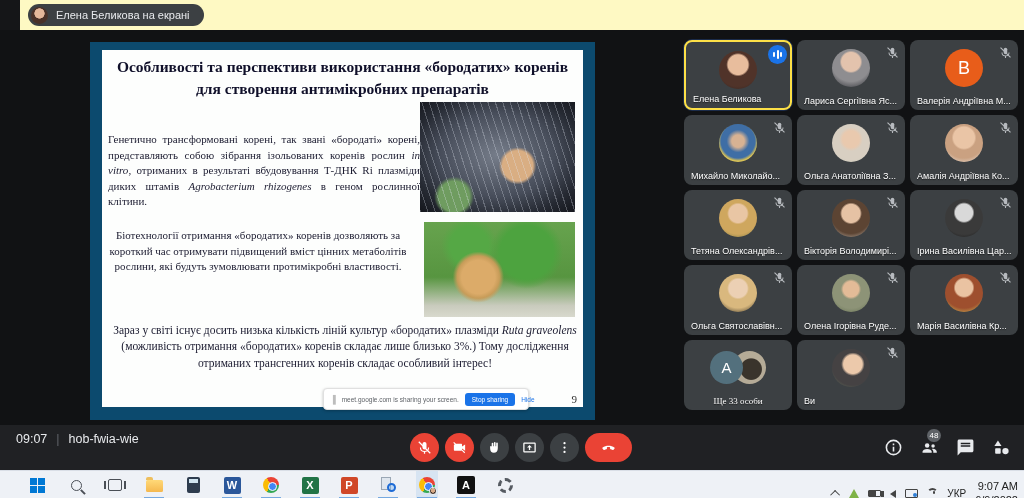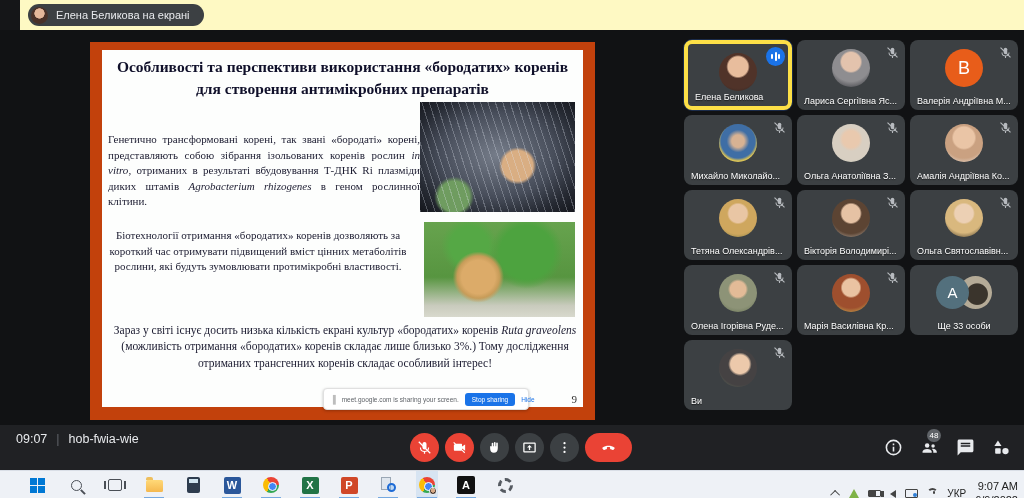--- a/index.html
+++ b/index.html
@@ -9,21 +9,21 @@
   
   .topbar { position:absolute; left:0; top:0; width:1024px; height:30px; background:#fef9c3;margin-left:20px; }
   .speaker-pill { position:absolute; left:8px; top:4px; height:22px; background:#3c4043; border-radius:12px; display:flex; align-items:center; gap:8px; padding:0 14px 0 3px; }
   .speaker-pill .mini-av { width:17px; height:17px; border-radius:50%; background:radial-gradient(circle at 50% 38%, #e4b79a 0 36%, #4a3128 40% 72%, #2a211e 100%); }
   .speaker-pill span { color:#e8eaed; font-size:11px; }
 
   
   .stage { position:absolute; left:0; top:30px; width:1024px; height:395px; background:#111214; }
 
   
-  .slide { position:absolute; left:90px; top:12px; width:505px; height:378px; background:#c2410c; }
+  .slide { position:absolute; left:90px; top:12px; width:505px; height:378px; background:#0c4a6e; }
   .slide-inner { position:absolute; left:12px; top:8px; right:12px; bottom:13px; background:#fdfefd; font-family:"Liberation Serif", serif; color:#17172b; }
   .slide-title { position:absolute; left:10px; right:10px; top:6px; text-align:center; font-weight:bold; font-size:15.5px; line-height:1.45; color:#10102a; }
   .slide-p { position:absolute; font-size:11px; line-height:1.42; color:#1b1b30;text-align:center; }
   .p1 { left:6px; top:82px; width:312px; text-align:justify; }
   .p2 { left:6px; top:178px; width:300px; }
   .p3 { left:6px; top:272px; width:474px; font-size:11.5px; }
   .photo { position:absolute; }
   .photo-top { left:318px; top:52px; width:155px; height:110px;
     background:
       repeating-linear-gradient(72deg, rgba(225,230,240,.28) 0 1px, transparent 1px 7px),
@@ -41,21 +41,21 @@
   
   .share-bar { position:absolute; left:233px; top:346px; width:206px; height:22px; background:#fff; border:1px solid #e0e0e0; border-radius:4px; box-shadow:0 1px 3px rgba(0,0,0,.25); display:flex; align-items:center; gap:6px; padding:0 6px; font-family:"Liberation Sans", sans-serif; }
   .share-bar .grip { color:#bdbdbd; font-size:8px; }
   .share-msg { font-size:6.5px; color:#5f6368; white-space:nowrap; }
   .stop-btn { background:#1a73e8; color:#fff; font-size:6.5px; border:none; border-radius:3px; padding:3px 7px; white-space:nowrap; cursor:pointer; }
   .hide-link { color:#1a73e8; font-size:6.5px; white-space:nowrap; cursor:pointer; }
 
   
   .grid { position:absolute; left:684px; top:10px; width:334px; display:grid; grid-template-columns:repeat(3,108px); grid-auto-rows:70px; gap:5px; }
   .tile { position:relative; background:#3c4043; border-radius:8px; overflow:hidden; }
-  .tile.active { border:4px solid #fde047; box-shadow:0 0 0 1px #1a2b4a; }
+  .tile.active { border:2px solid #fde047; box-shadow:0 0 0 1px #1a2b4a; }
   .tile .name { position:absolute; left:7px; right:6px; bottom:4px; color:#fff; font-size:9px; white-space:nowrap; overflow:hidden; text-overflow:ellipsis; text-shadow:0 1px 1px rgba(0,0,0,.6); }
   .tile .mic-off { position:absolute; top:5px; right:6px; width:13px; height:13px; opacity:.85; }
   .tile .mic-off svg { width:13px; height:13px; fill:#cdd1d5; }
   .audio-chip { position:absolute; top:3px; right:3px; width:19px; height:19px; border-radius:50%; background:#1a73e8; display:flex; align-items:center; justify-content:center; gap:1.5px; }
   .audio-chip i { display:block; width:2px; background:#fff; border-radius:1px; }
   .audio-chip i:nth-child(1){height:5px;} .audio-chip i:nth-child(2){height:9px;} .audio-chip i:nth-child(3){height:5px;}
   .avatar { position:absolute; left:50%; top:9px; transform:translateX(-50%); width:38px; height:38px; border-radius:50%; }
   .avatar.letter { display:flex; align-items:center; justify-content:center; color:#fff; font-size:18px; }
   .av1 { background:radial-gradient(circle at 50% 36%, #e8bd9d 0 32%, #503329 38% 70%, #2b2220 100%); }
   .av2 { background:radial-gradient(circle at 50% 34%, #e3c3ad 0 30%, #8e8d90 36% 62%, #26282e 100%); }
@@ -143,21 +143,21 @@
     </div>
   </div>
 
   <div class="stage">
 
     <div class="slide">
       <div class="slide-inner">
         <div class="slide-title">Особливості та перспективи використання «бородатих» коренів для створення антимікробних препаратів</div>
         <div class="slide-p p1"><span>Генетично трансформовані корені, так звані «бородаті» корені, представляють собою зібрання ізольованих коренів рослин </span><i>in vitro</i><span>, отриманих в результаті вбудовування Т-ДНК Ri плазміди диких штамів </span><i>Agrobacterium rhizogenes</i><span> в геном рослинної клітини.</span></div>
         <div class="slide-p p2">Біотехнології отримання «бородатих» коренів дозволяють за короткий час отримувати підвищений вміст цінних метаболітів рослини, які будуть зумовлювати протимікробні властивості.</div>
-        <div class="slide-p p3"><span>Зараз у світі існує досить низька кількість екрані культур «бородатих» коренів </span><i>Ruta graveolens</i><span> (можливість отримання «бородатих» коренів складає лише близько 3%.) Тому дослідження отриманих трансгенних коренів складає особливий інтерес!</span></div>
+        <div class="slide-p p3"><span>Зараз у світі існує досить низька кількість ліній культур «бородатих» плазміди </span><i>Ruta graveolens</i><span> (можливість отримання «бородатих» коренів складає лише близько 3%.) Тому дослідження отриманих трансгенних коренів складає особливий інтерес!</span></div>
         <div class="photo photo-top"></div>
         <div class="photo photo-bottom"></div>
         <div class="page-num">9</div>
       </div>
 
       <div class="share-bar">
         <span class="grip">▐</span>
         <span class="share-msg">meet.google.com is sharing your screen.</span>
         <button class="stop-btn">Stop sharing</button>
         <span class="hide-link">Hide</span>
@@ -239,20 +239,29 @@
       <div class="tile">
         <span class="mic-off"><svg viewBox="0 0 24 24">
               <path d="M12 15a3.2 3.2 0 0 0 3.2-3.2V6.2a3.2 3.2 0 1 0-6.4 0v5.6A3.2 3.2 0 0 0 12 15z"></path>
               <path d="M17.6 11.8a5.6 5.6 0 0 1-11.2 0H4.6a7.4 7.4 0 0 0 6.4 7.3V22h2v-2.9a7.4 7.4 0 0 0 6.4-7.3z"></path>
               <path d="M3.5 2.1 2.1 3.5l18.4 18.4 1.4-1.4z"></path>
             </svg></span>
         <div class="avatar av8"></div>
         <span class="name">Вікторія Володимирі...</span>
       </div>
 
+      <div class="tile">
+        <span class="mic-off"><svg viewBox="0 0 24 24">
+              <path d="M12 15a3.2 3.2 0 0 0 3.2-3.2V6.2a3.2 3.2 0 1 0-6.4 0v5.6A3.2 3.2 0 0 0 12 15z"></path>
+              <path d="M17.6 11.8a5.6 5.6 0 0 1-11.2 0H4.6a7.4 7.4 0 0 0 6.4 7.3V22h2v-2.9a7.4 7.4 0 0 0 6.4-7.3z"></path>
+              <path d="M3.5 2.1 2.1 3.5l18.4 18.4 1.4-1.4z"></path>
+            </svg></span>
+        <div class="avatar av9"></div>
+        <span class="name">Ірина Василівна Цар...</span>
+      </div>
 
 
       <div class="tile">
         <span class="mic-off"><svg viewBox="0 0 24 24">
               <path d="M12 15a3.2 3.2 0 0 0 3.2-3.2V6.2a3.2 3.2 0 1 0-6.4 0v5.6A3.2 3.2 0 0 0 12 15z"></path>
               <path d="M17.6 11.8a5.6 5.6 0 0 1-11.2 0H4.6a7.4 7.4 0 0 0 6.4 7.3V22h2v-2.9a7.4 7.4 0 0 0 6.4-7.3z"></path>
               <path d="M3.5 2.1 2.1 3.5l18.4 18.4 1.4-1.4z"></path>
             </svg></span>
         <div class="avatar av11"></div>
         <span class="name">Ольга Святославівн...</span>
@@ -276,21 +285,21 @@
             </svg></span>
         <div class="avatar av13"></div>
         <span class="name">Марія Василівна Кр...</span>
       </div>
 
       <div class="tile">
         <div class="dual">
           <div class="c2"></div>
           <div class="c1">A</div>
         </div>
-        <span class="name" style="text-align:center; left:0; right:0;">Ще 33 особи</span>
+        <span class="name" style="text-align:center; left:0; right:0;font-family:Liberation Serif, serif;">Ще 33 особи</span>
       </div>
 
       <div class="tile">
         <span class="mic-off"><svg viewBox="0 0 24 24">
               <path d="M12 15a3.2 3.2 0 0 0 3.2-3.2V6.2a3.2 3.2 0 1 0-6.4 0v5.6A3.2 3.2 0 0 0 12 15z"></path>
               <path d="M17.6 11.8a5.6 5.6 0 0 1-11.2 0H4.6a7.4 7.4 0 0 0 6.4 7.3V22h2v-2.9a7.4 7.4 0 0 0 6.4-7.3z"></path>
               <path d="M3.5 2.1 2.1 3.5l18.4 18.4 1.4-1.4z"></path>
             </svg></span>
         <div class="avatar av15"></div>
         <span class="name">Ви</span>

